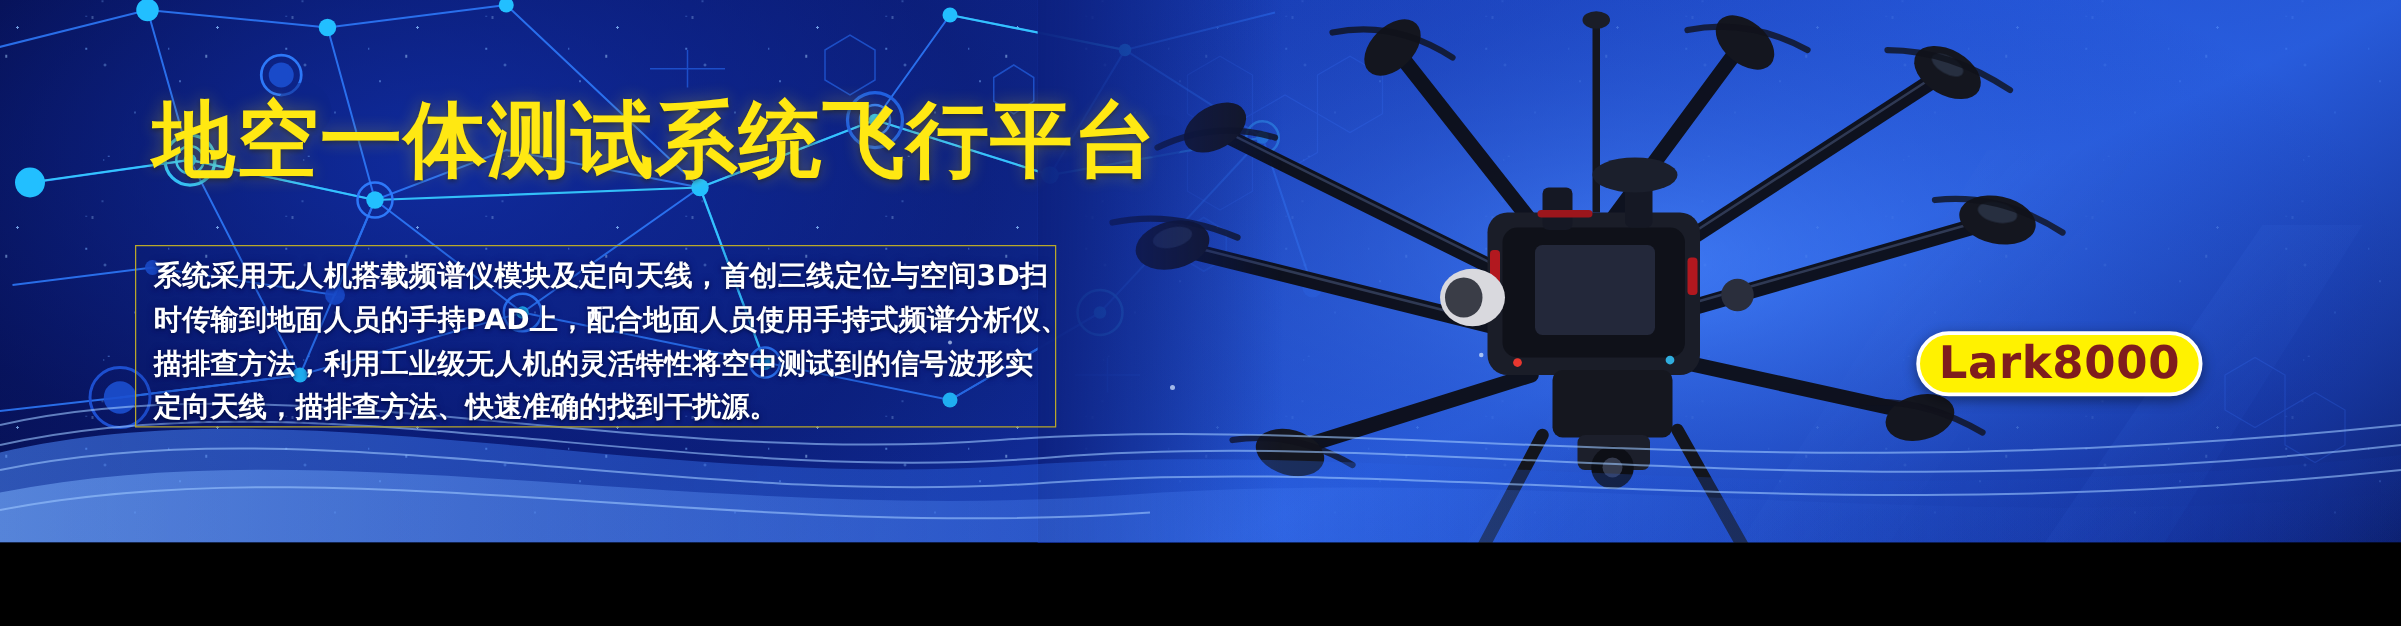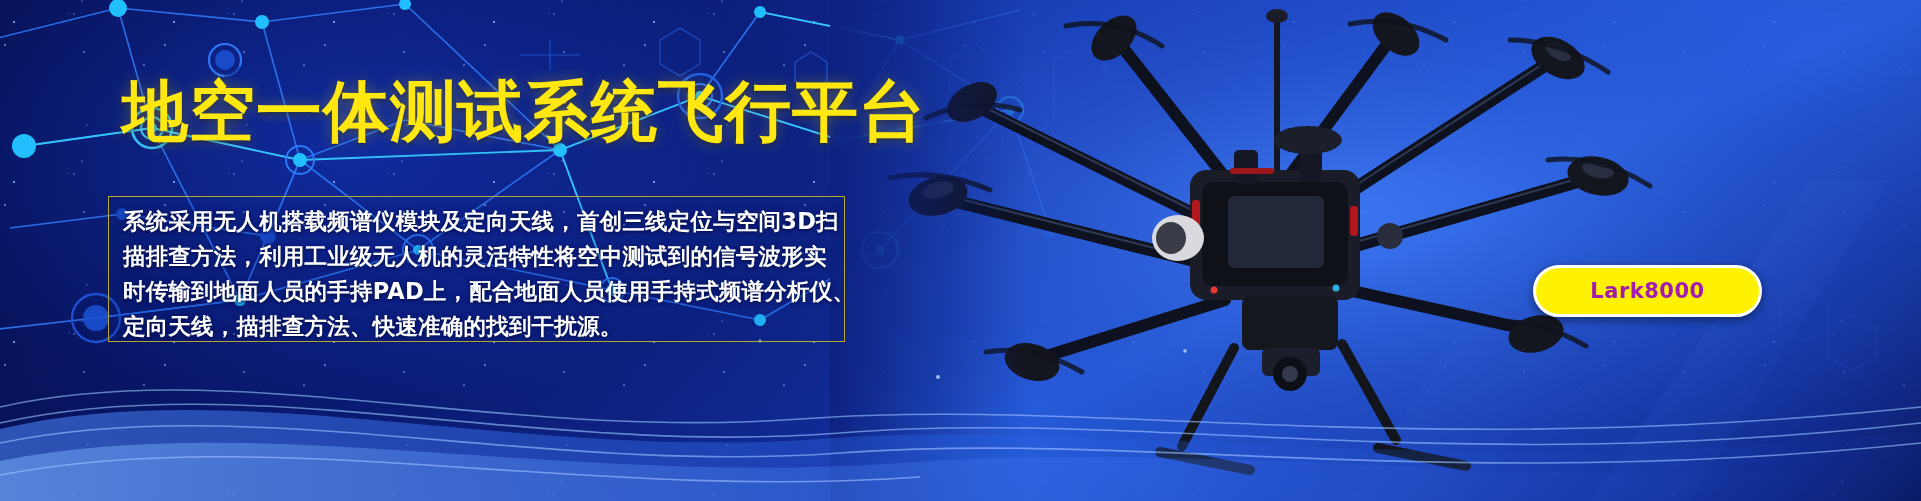--- a/index.html
+++ b/index.html
@@ -1,21 +1,21 @@
 <!DOCTYPE html>
 <html><head>
 <meta charset="utf-8">
 <style>
   * { margin:0; padding:0; box-sizing:border-box; }
   html,body { background:#000; }
   body { font-family:"Liberation Sans","DejaVu Sans",sans-serif; }
 
   #banner {
     position:relative;
-    width:1921px; height:501px;
+    width:1921px; height:434px;
     overflow:hidden;
     background:
       radial-gradient(ellipse 900px 520px at 78% 42%, rgba(40,95,235,0.85) 0%, rgba(22,55,180,0.45) 45%, rgba(10,25,110,0) 72%),
       radial-gradient(ellipse 760px 460px at 18% 30%, rgba(18,50,175,0.75) 0%, rgba(10,26,112,0.30) 58%, rgba(8,18,84,0) 80%),
       linear-gradient(115deg, #050d4a 0%, #0a1a72 26%, #12309f 54%, #1b44c4 74%, #0d2180 92%, #071043 100%);
     text-decoration: underline;
   }
 
   
   .stars {
@@ -78,22 +78,22 @@
   #badge {
     position:absolute; left:1533px; top:265px;
     width:229px; height:52px;
     background:#FFF200;
     border:3px solid #ffffff;
     border-radius:26px;
     display:flex; align-items:center; justify-content:center;
     box-shadow:0 3px 10px rgba(0,0,0,.45);
   }
   #badge span {
-    color:#a21caf;
-    font-size:21px;
+    color:#7f1d1d;
+    font-size:36px;
     font-weight:700;
     letter-spacing:.5px;
     font-family:"DejaVu Sans","Liberation Sans",sans-serif;
     line-height:1;
   }
 </style>
 </head>
 <body>
 
 <div id="banner">
@@ -336,22 +336,22 @@
       <circle cx="938" cy="66" r="2"></circle>
       <circle cx="1185" cy="40" r="1.8"></circle>
       <circle cx="760" cy="30" r="1.6"></circle>
     </g>
   </svg>
 
   <h1 id="title">地空一体测试系统飞行平台</h1>
 
   <div id="descbox">
     <div class="line">系统采用无人机搭载频谱仪模块及定向天线，首创三线定位与空间3D扫</div>
+    <div class="line">时传输到地面人员的手持PAD上，配合地面人员使用手持式频谱分析仪、</div>
     <div class="line">描排查方法，利用工业级无人机的灵活特性将空中测试到的信号波形实</div>
-    <div class="line">时传输到地面人员的手持PAD上，配合地面人员使用手持式频谱分析仪、</div>
     <div class="line">定向天线，描排查方法、快速准确的找到干扰源。</div>
   </div>
 
   <div id="badge">
     <span>Lark8000</span>
   </div>
 
 </div>
 
 </body></html>

